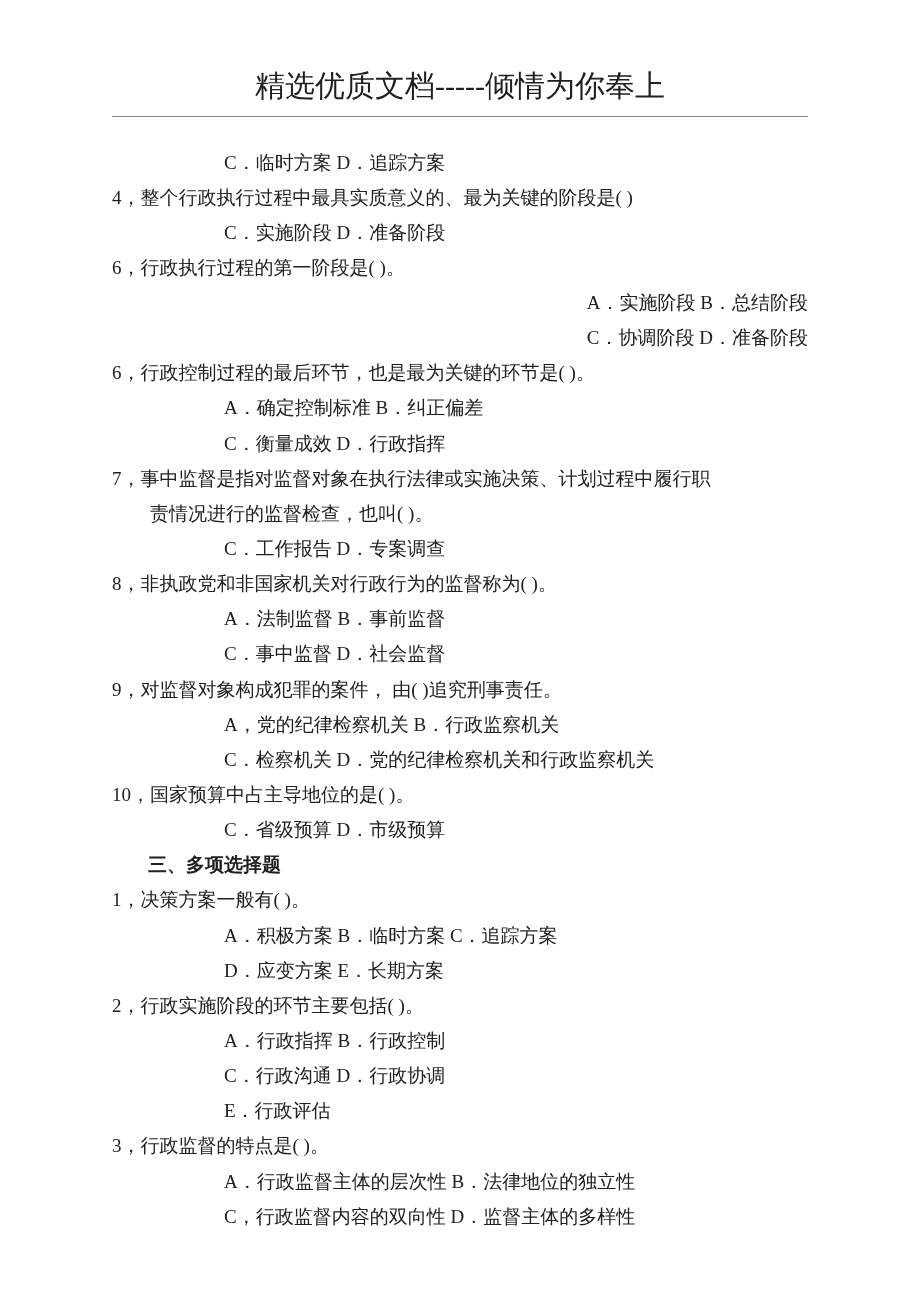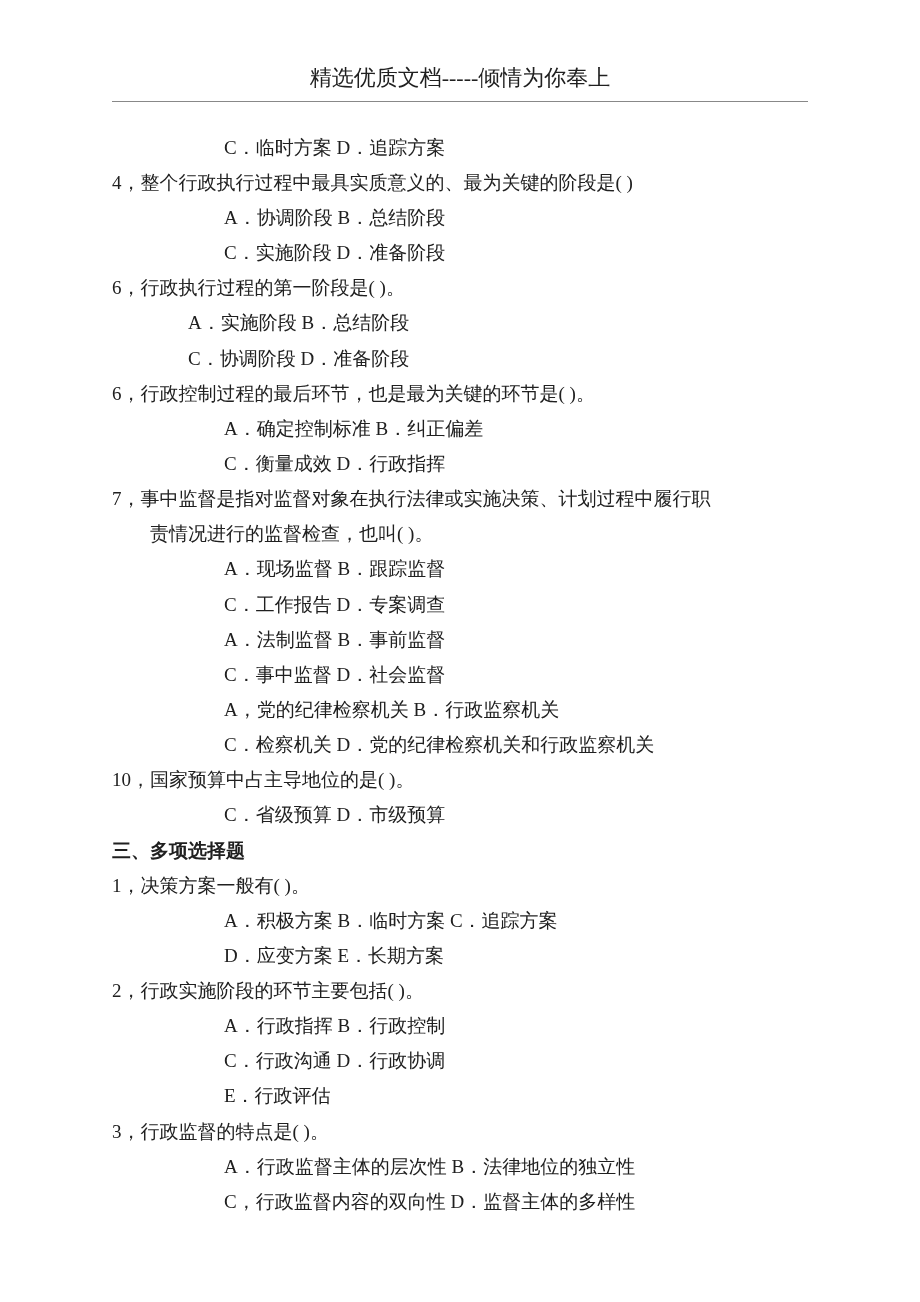--- a/index.html
+++ b/index.html
@@ -10,73 +10,75 @@
     font-size: 19px;
     color: #202020;
     line-height: 1.85;
     width: 920px;
   }
   .page {
     padding: 58px 112px 40px 112px;
   }
   .header {
     text-align: center;
-    font-size: 22px;
+    font-size: 30px;
     color: #202020;
     margin-bottom: 0;
     padding-bottom: 2px;
   }
   .header-underline {
     border-bottom: 1px solid #888;
     margin: 0 0 28px 0;
   }
   .content {
     font-size: 19px;
   }
   .opt-line {
     padding-left: 112px;
   }
   .opt-line-short {
     padding-left: 76px;
+    text-align: right;
   }
   .q-line {
     padding-left: 0;
   }
   .q-cont {
     padding-left: 38px;
   }
   .sec-title {
     font-weight: bold;
     font-family: Liberation Sans, sans-serif;
     padding-left: 0;
+    margin-left: 36px;
   }
 </style>
 </head>
 <body>
 
 <div class="page">
   <div class="header">精选优质文档-----倾情为你奉上</div>
   <div class="header-underline"></div>
   <div class="content" id="content">
       <div class="opt-line">C．临时方案    D．追踪方案</div>
       <div class="q-line">4，整个行政执行过程中最具实质意义的、最为关键的阶段是(    )</div>
-      <div class="opt-line">A．协调阶段    B．总结阶段</div>
       <div class="opt-line">C．实施阶段    D．准备阶段</div>
       <div class="q-line">6，行政执行过程的第一阶段是(    )。</div>
       <div class="opt-line-short">A．实施阶段    B．总结阶段</div>
       <div class="opt-line-short">C．协调阶段    D．准备阶段</div>
       <div class="q-line">6，行政控制过程的最后环节，也是最为关键的环节是(    )。</div>
       <div class="opt-line">A．确定控制标准    B．纠正偏差</div>
       <div class="opt-line">C．衡量成效    D．行政指挥</div>
       <div class="q-line">7，事中监督是指对监督对象在执行法律或实施决策、计划过程中履行职</div>
       <div class="q-cont">责情况进行的监督检查，也叫(    )。</div>
-      <div class="opt-line">A．现场监督    B．跟踪监督</div>
       <div class="opt-line">C．工作报告    D．专案调查</div>
+      <div class="q-line">8，非执政党和非国家机关对行政行为的监督称为(    )。</div>
       <div class="opt-line">A．法制监督    B．事前监督</div>
       <div class="opt-line">C．事中监督    D．社会监督</div>
+      <div class="q-line">9，对监督对象构成犯罪的案件，  由(    )追究刑事责任。</div>
       <div class="opt-line">A，党的纪律检察机关    B．行政监察机关</div>
       <div class="opt-line">C．检察机关    D．党的纪律检察机关和行政监察机关</div>
       <div class="q-line">10，国家预算中占主导地位的是(    )。</div>
       <div class="opt-line">C．省级预算    D．市级预算</div>
       <div class="sec-title">三、多项选择题</div>
       <div class="q-line">1，决策方案一般有(    )。</div>
       <div class="opt-line">A．积极方案    B．临时方案    C．追踪方案</div>
       <div class="opt-line">D．应变方案    E．长期方案</div>
       <div class="q-line">2，行政实施阶段的环节主要包括(    )。</div>
       <div class="opt-line">A．行政指挥    B．行政控制</div>

